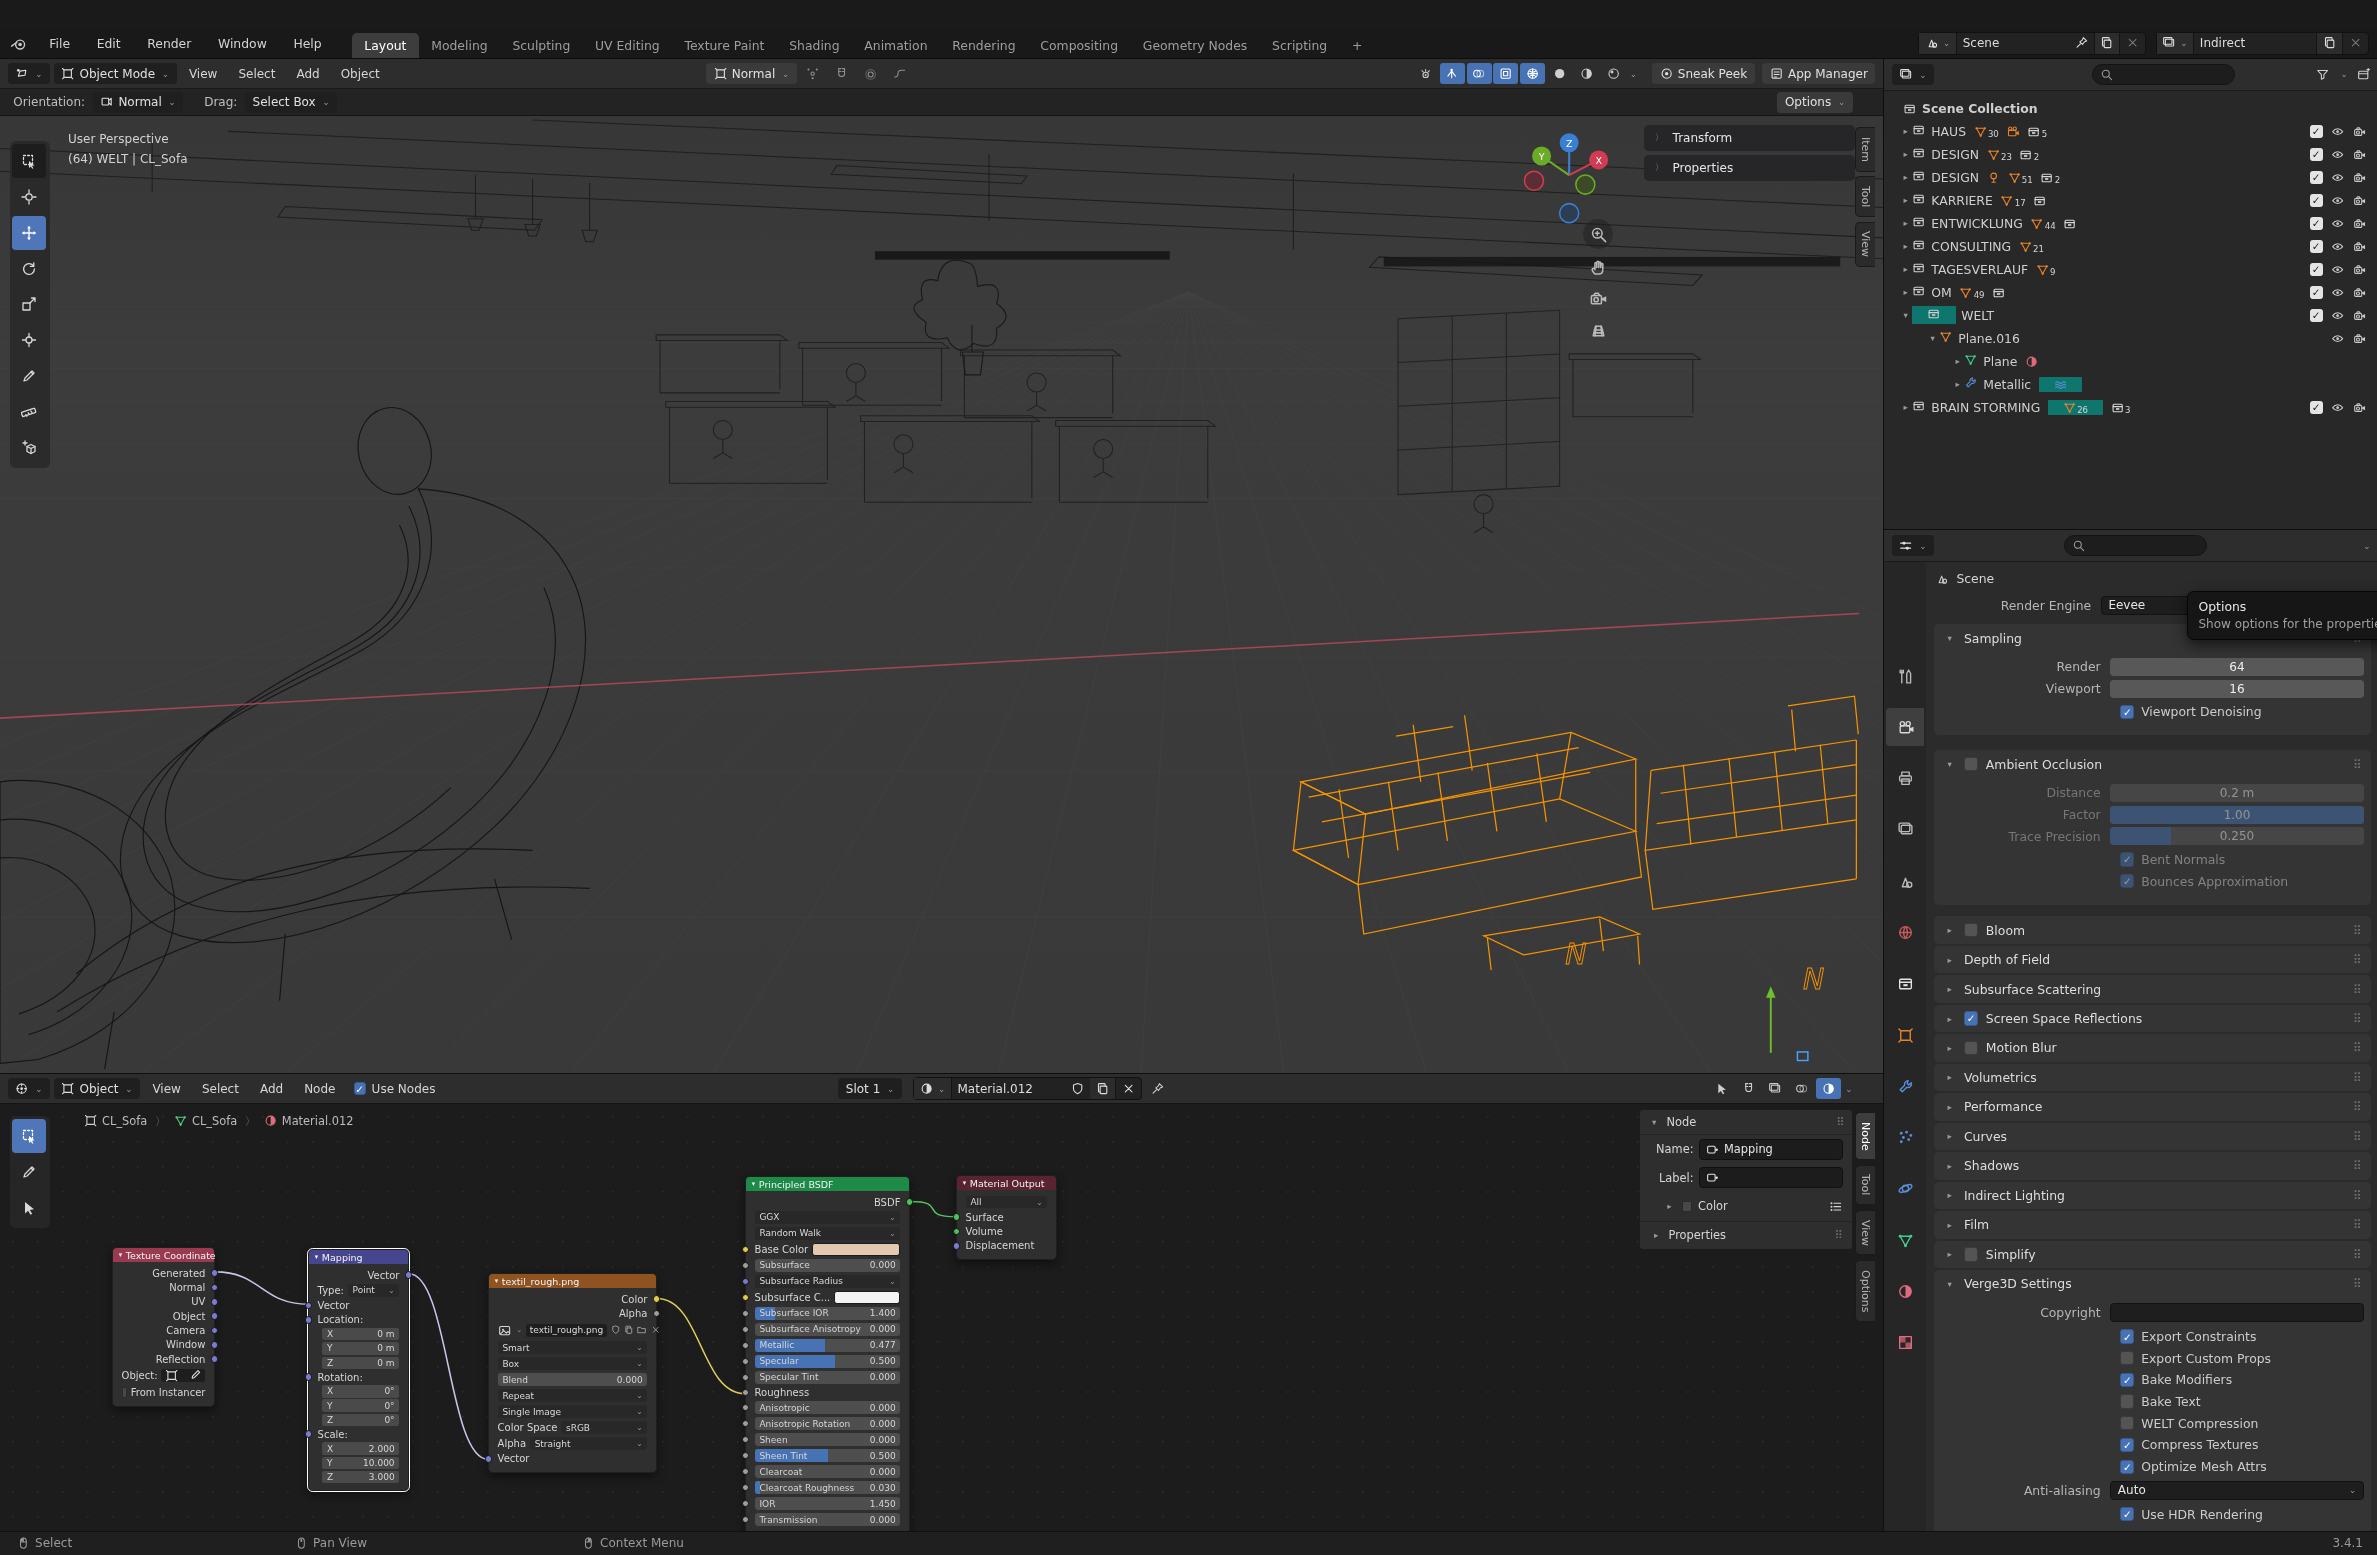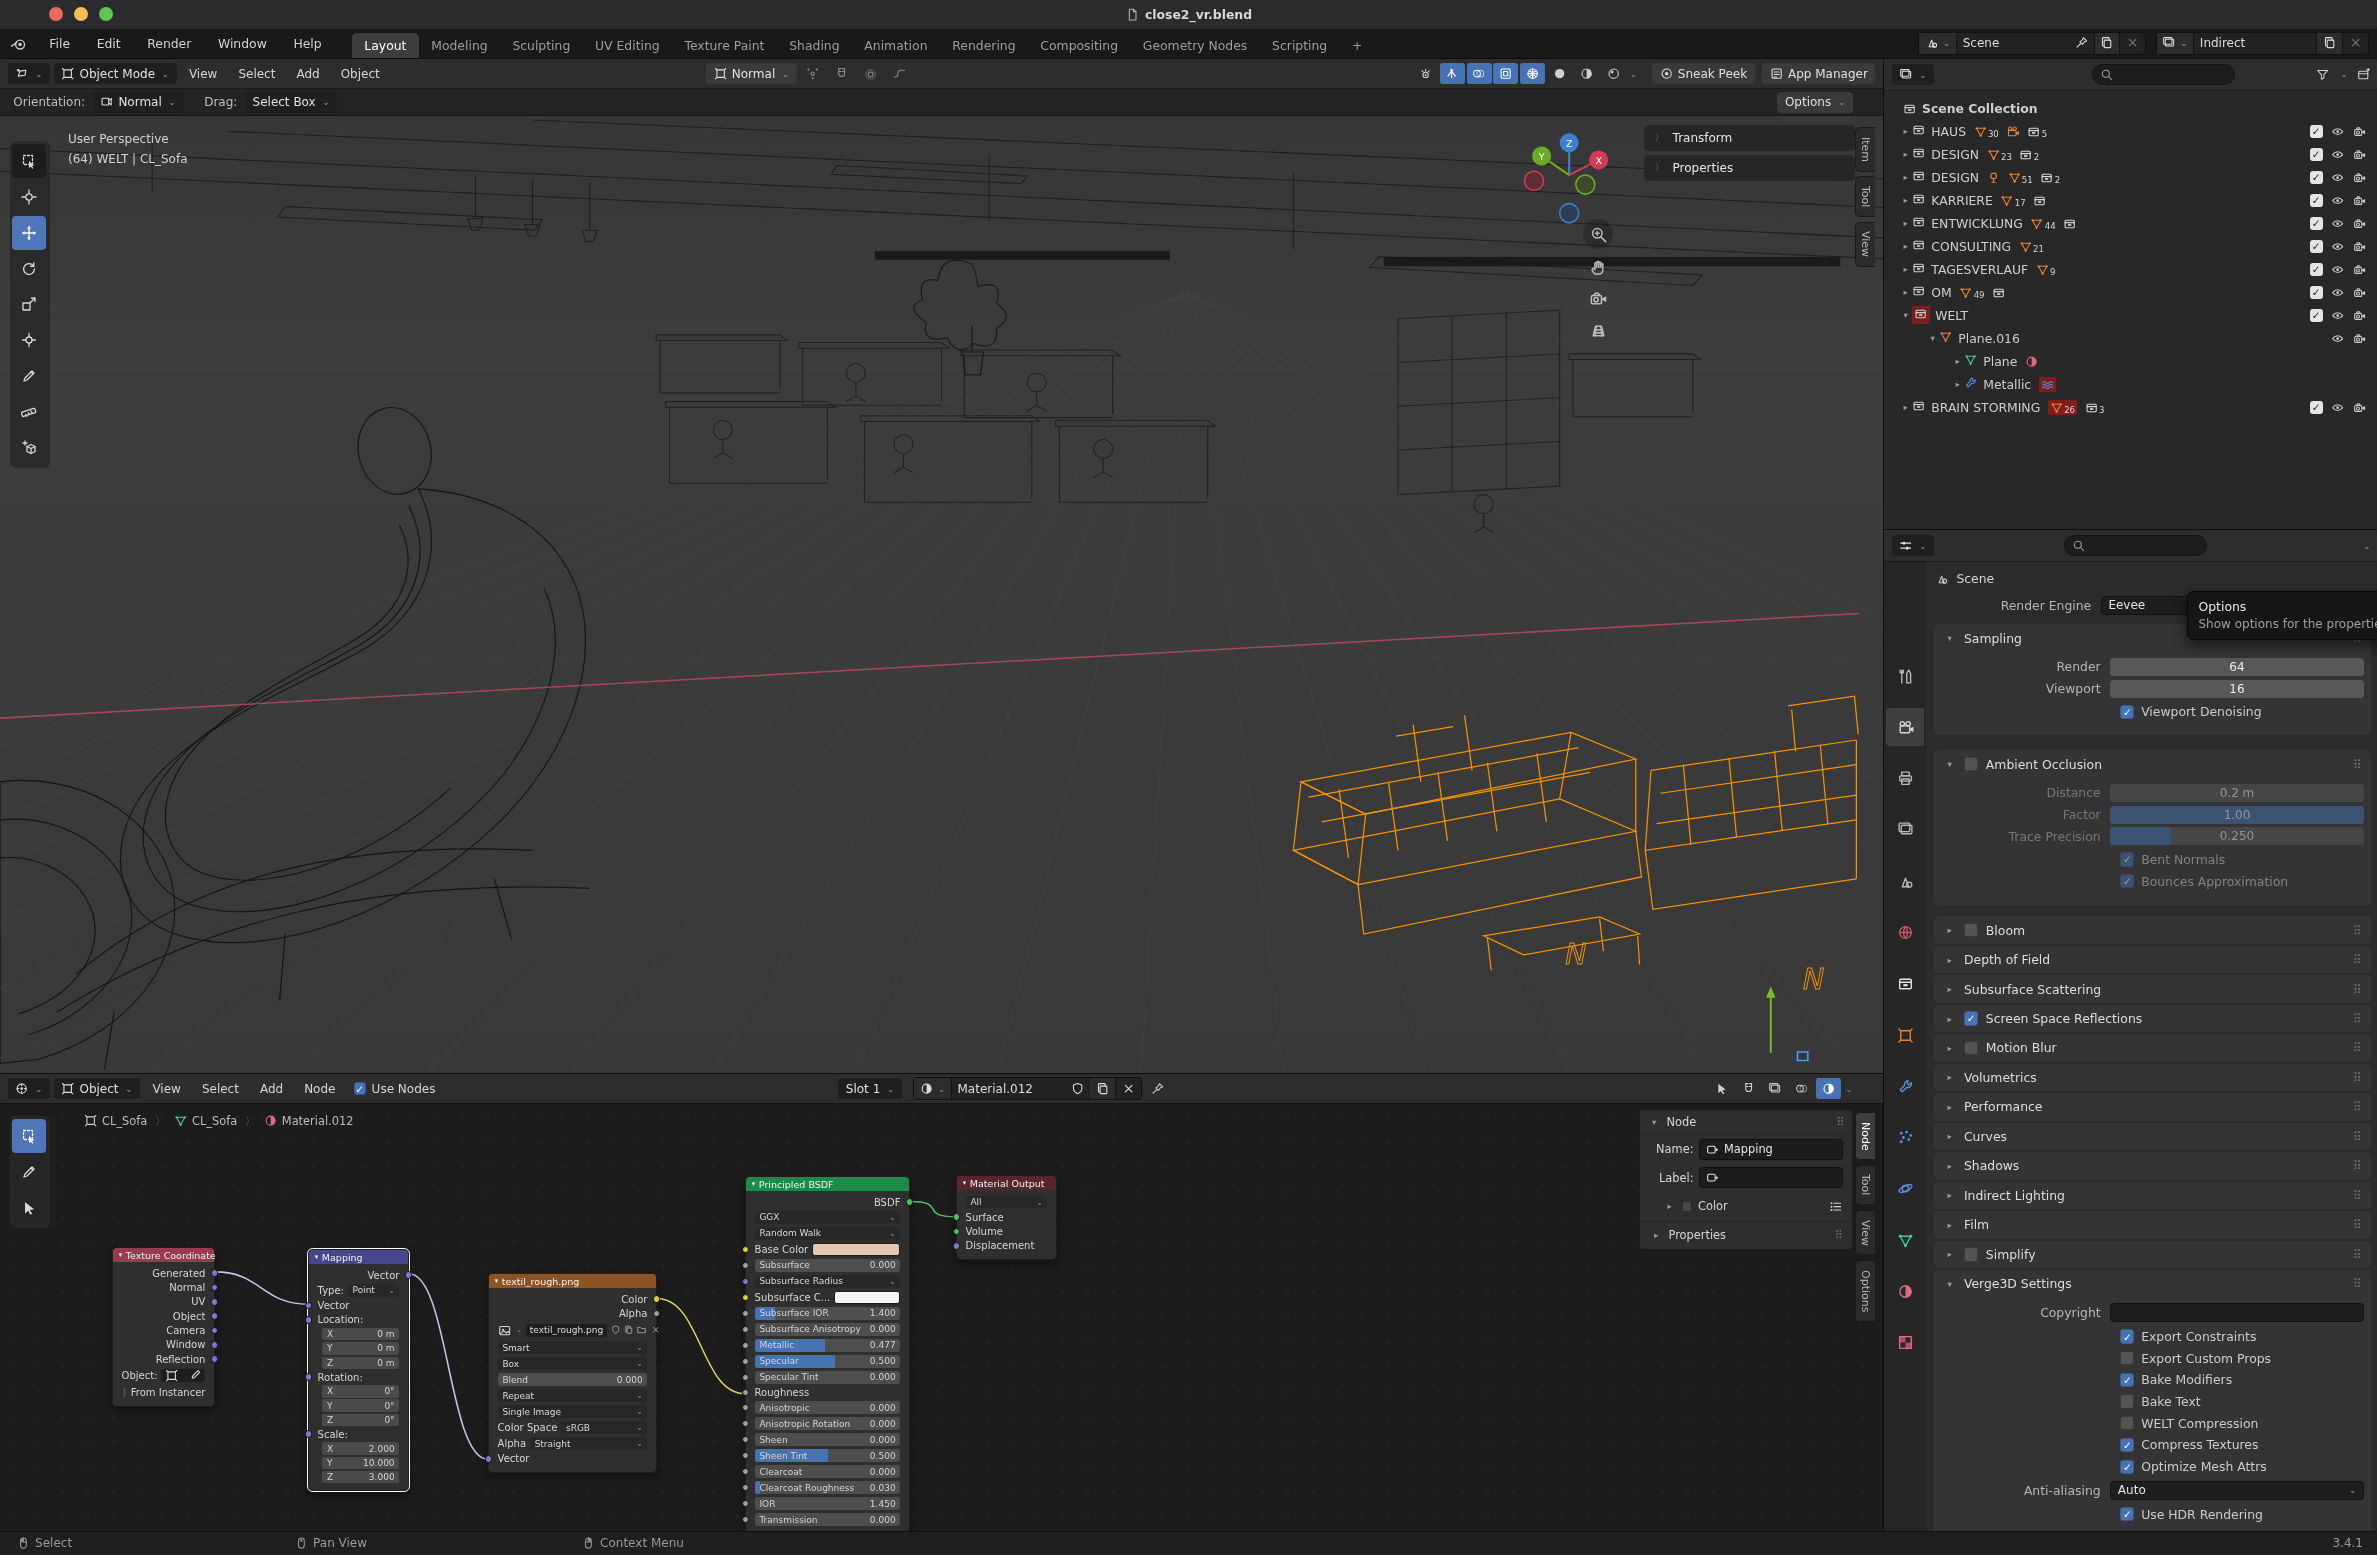--- a/index.html
+++ b/index.html
@@ -76,21 +76,21 @@
   .sp-row{height:28.5px;display:flex;align-items:center;gap:5.7px;padding:0 9.5px}
   .sp-field{flex:1;background:#1c1c1c;border:1px solid #101010;border-radius:3.8px;height:21px;display:flex;align-items:center;gap:4.8px;padding:0 5.7px;color:#e4e4e4}
   
   #outliner{left:1883px;top:59px;width:495px;height:470px;background:#282828;border-left:1.9px solid #0e0e0e;overflow:hidden}
   #outliner-header,#props-header{height:32px;background:#2d2d2d;display:flex;align-items:center;gap:7.6px;padding:0 7.6px;border-bottom:1px solid #1b1b1b}
   .searchbox{background:#1d1d1d;border:1px solid #141414;border-radius:10.5px;height:21px;display:flex;align-items:center;gap:4.8px;padding:0 7.6px;color:#9a9a9a}
   .orow{position:relative;height:23px;display:flex;align-items:center;font-size:12.4px;color:#cfcfcf}
   .orow .lbl{margin-left:5.7px}
   .badge{display:flex;align-items:end;margin-left:7.6px;color:#e8832a}
   .badge .cnt{font-size:8.6px;color:#d6d6d6;margin-left:1px;margin-bottom:-1px}
-  .boxed{background:#7f1d1d;border-radius:1px;padding:1px 2px}
+  .boxed{background:#0f766e;border-radius:1px;padding:1px 15px}
   .otoggles{position:absolute;right:11.4px;display:flex;gap:8.6px;align-items:center;color:#c9c9c9}
   .ochk{width:13.3px;height:13.3px;border-radius:2.9px;background:#e4e4e4;color:#222;display:flex;align-items:center;justify-content:center;font-size:10.5px;font-weight:bold}
   .disc{width:13.3px;text-align:center;color:#9a9a9a;font-size:8.6px;flex:none}
   
   #props{left:1883px;top:529px;width:495px;height:1002px;background:#2b2b2b;border-left:1.9px solid #0e0e0e;border-top:1.9px solid #0e0e0e;overflow:hidden}
   #props-tabs{position:absolute;left:0;top:32px;width:42px;height:970px;background:#262626;display:flex;flex-direction:column;align-items:center;padding-top:95px;gap:13.3px}
   .ptab{width:38px;height:38px;display:flex;align-items:center;justify-content:center;border-radius:3.8px 0 0 3.8px}
   .ptab .ic{width:17px;height:17px}
   .ptab.active{background:#3f3f3f;color:#fff}
   #props-content{position:absolute;left:42px;top:32px;width:453px;height:970px;padding:3.8px 5.7px}
@@ -115,32 +115,20 @@
   
   #statusbar{left:0;top:1531px;width:2378px;height:24px;background:#1f1f1f;border-top:1.9px solid #101010;font-size:12px;color:#9a9a9a}
   .sbitem{position:absolute;top:0;height:22px;display:flex;align-items:center;gap:5.7px}
   .sbitem .ic{width:12.4px;height:14.3px}
 </style>
 </head>
 <body>
 
 <div id="app">
 
-  <div id="titlebar" class="abs">
-    <span class="tl" style="left:49px;background:#ec6a5e"></span>
-    <span class="tl" style="left:74px;background:#f5bf4f"></span>
-    <span class="tl" style="left:99px;background:#61c554"></span>
-    <span class="ics" style="margin-right:5.7px;color:#b9b0a2">
-        <svg viewBox="0 0 16 16" class="ic">
-          <path d="M4 1.5h5l3 3V14.5H4z" class="st"></path>
-          <path d="M9 1.5v3h3" class="st"></path>
-        </svg>
-      </span>
-    <span>close2_vr.blend</span>
-  </div>
 
   <div id="topbar" class="abs">
     <span class="ics" style="padding:0 9.5px;color:#c9c9c9">
         <svg viewBox="0 0 16 16" class="ic" style="width:17px;height:17px">
           <circle cx="9.5" cy="9" r="4.2" class="st"></circle>
           <circle cx="9.5" cy="9" r="1.7" class="stf"></circle>
           <path d="M1.5 10.5L6.5 6.8" class="st"></path>
         </svg>
       </span>
     <div id="menubar" style="display:flex">

